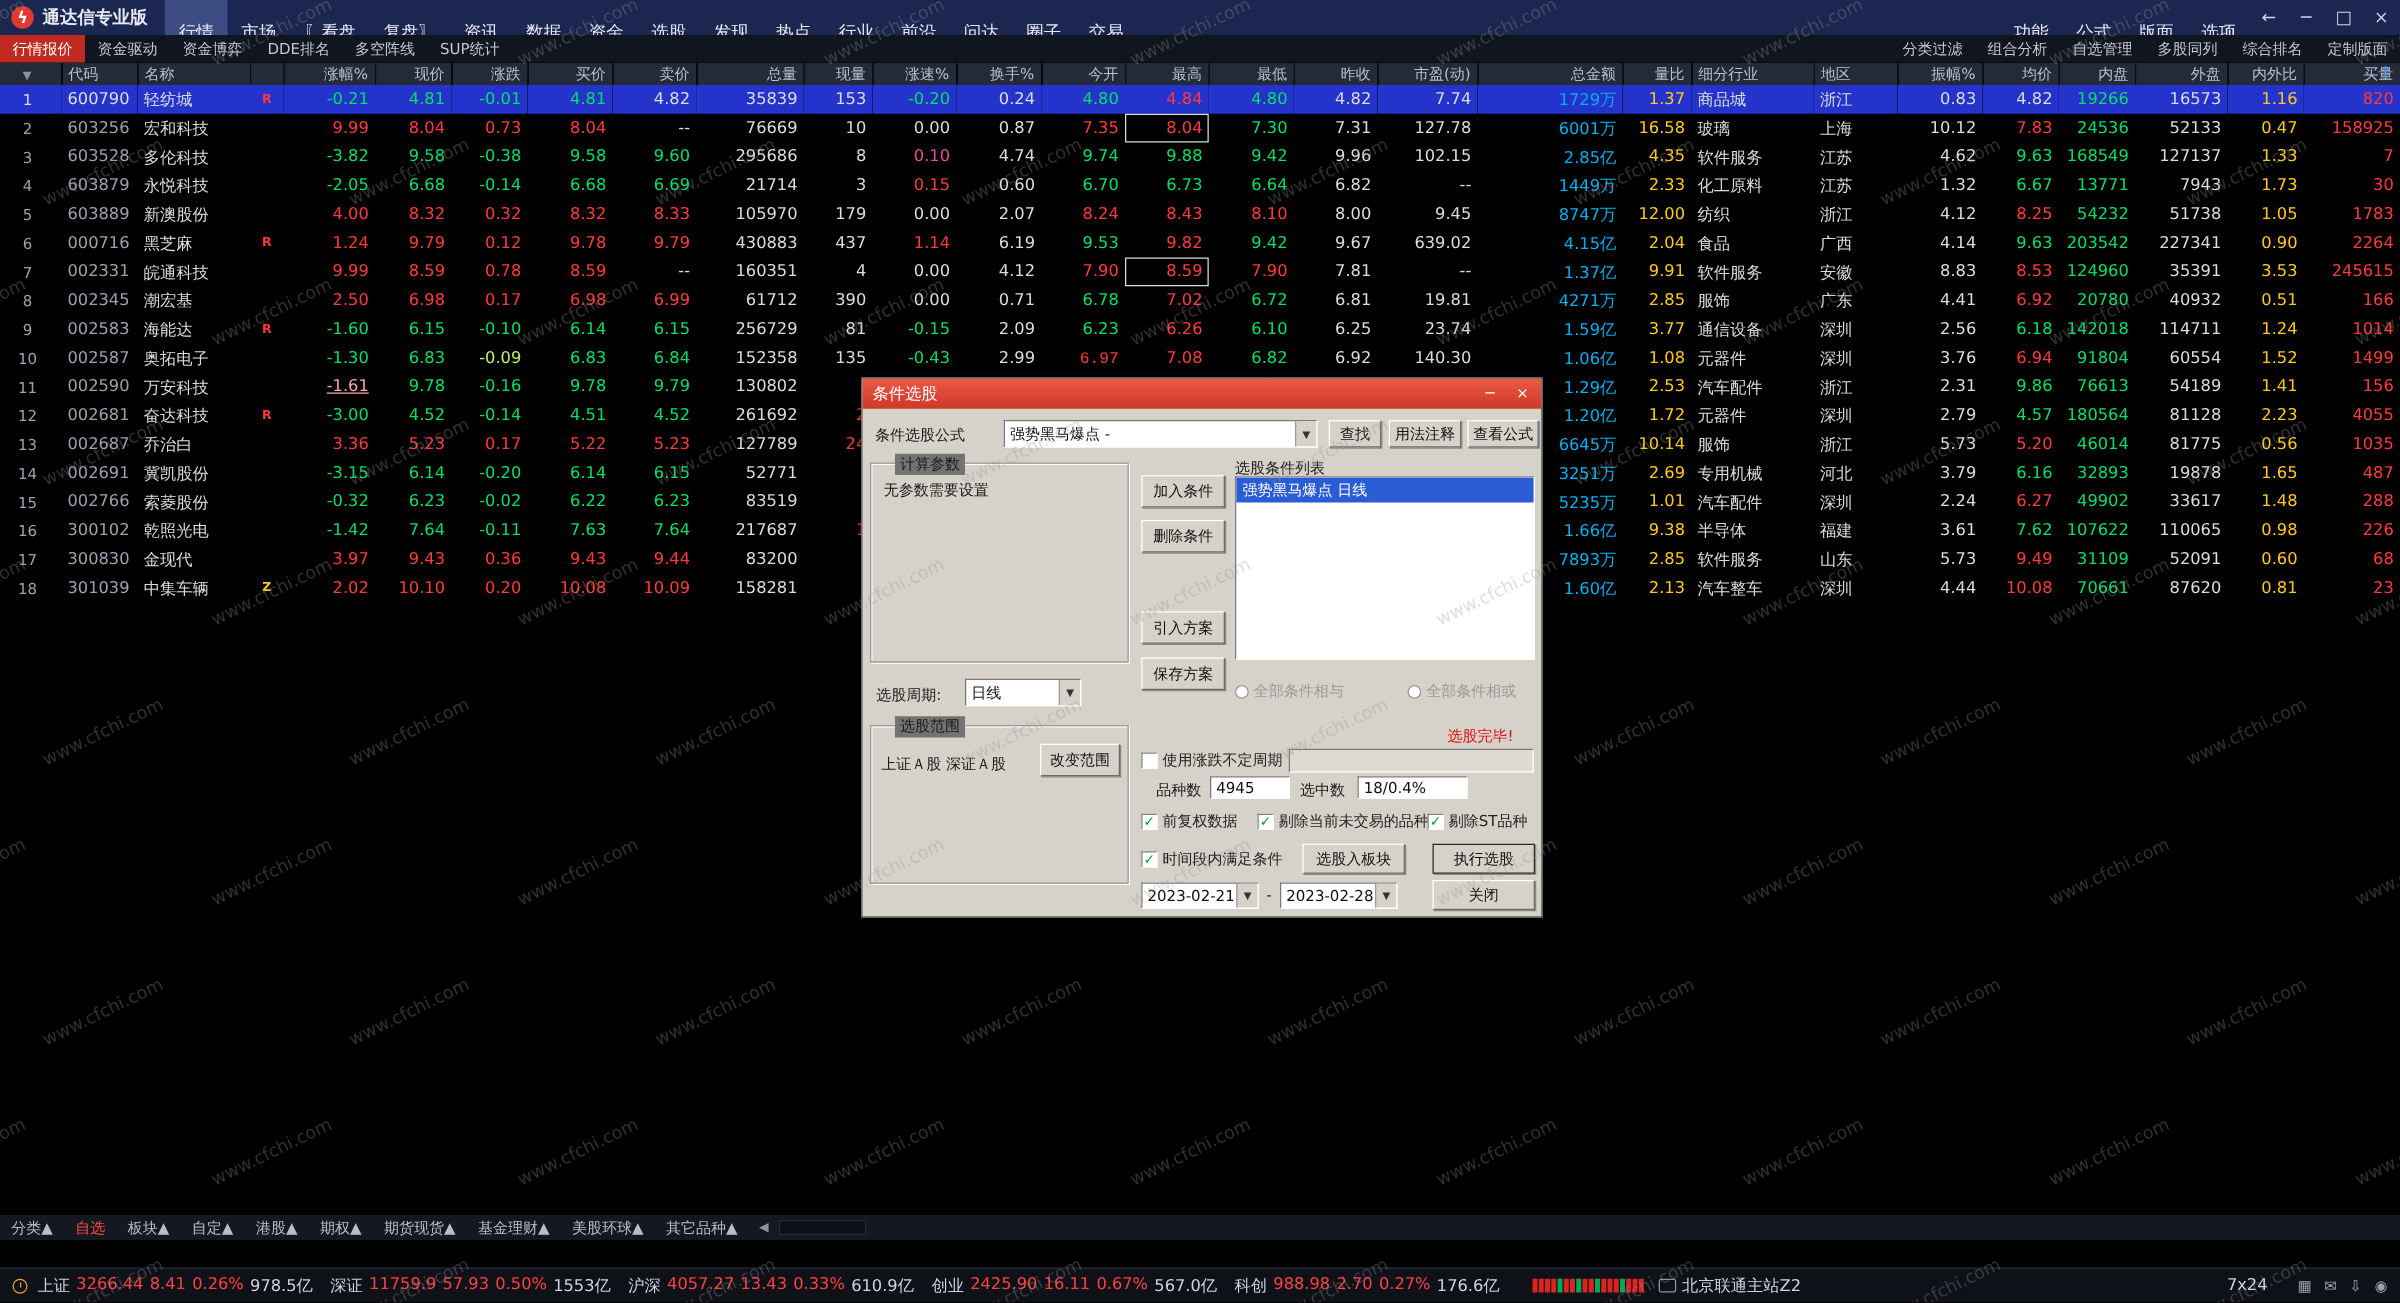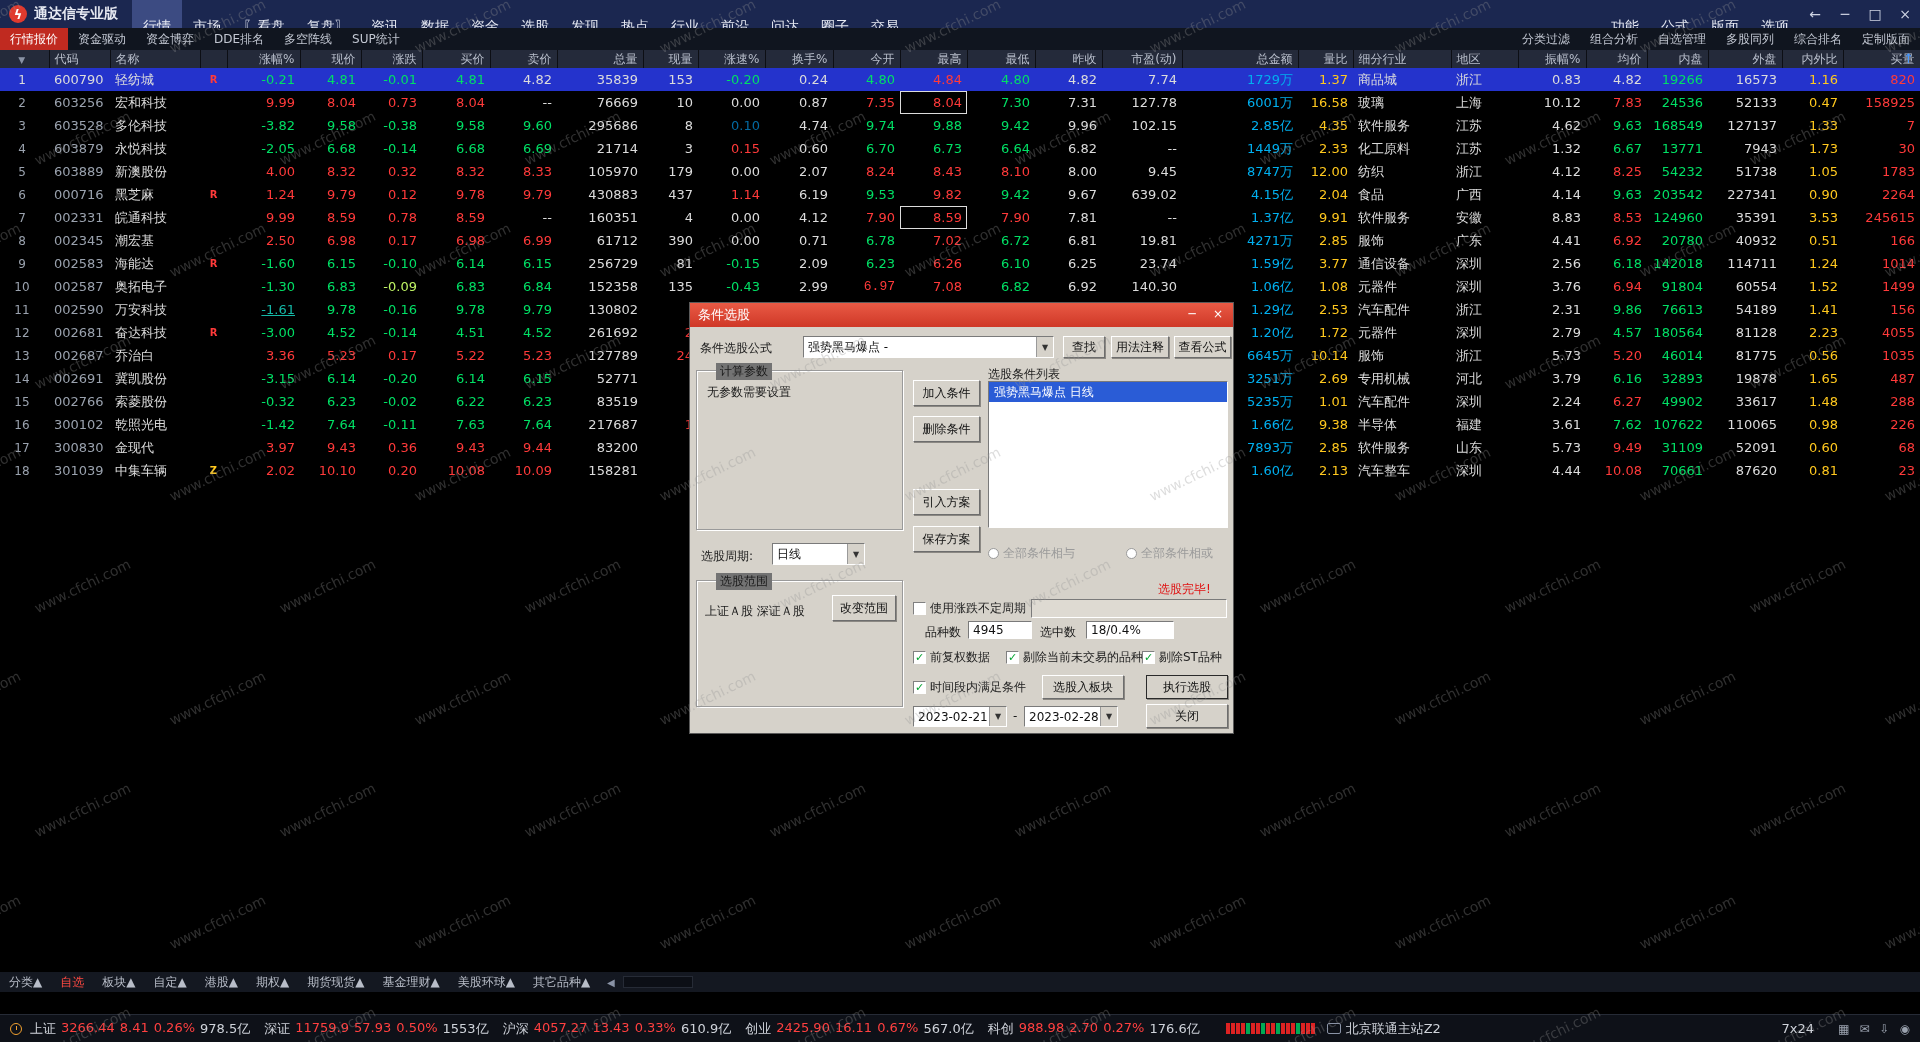--- a/index.html
+++ b/index.html
@@ -298,21 +298,21 @@
             <td class="al c1" style="color: rgb(154, 162, 174);">603528</td>
             <td class="al c2" style="color: rgb(220, 220, 220);">多伦科技</td>
             <td class="ac c3" style="color: rgb(220, 220, 220);"></td>
             <td class="ar c4" style="color: rgb(0, 224, 101);">-3.82</td>
             <td class="ar c5" style="color: rgb(0, 224, 101);">9.58</td>
             <td class="ar c6" style="color: rgb(0, 224, 101);">-0.38</td>
             <td class="ar c7" style="color: rgb(0, 224, 101);">9.58</td>
             <td class="ar c8" style="color: rgb(0, 224, 101);">9.60</td>
             <td class="ar c9" style="color: rgb(220, 220, 220);">295686</td>
             <td class="ar c10" style="color: rgb(220, 220, 220);">8</td>
-            <td class="ar c11" style="color: #0369a1;">0.10</td>
+            <td class="ar c11" style="color: #ec4899;">0.10</td>
             <td class="ar c12" style="color: rgb(220, 220, 220);">4.74</td>
             <td class="ar c13" style="color: rgb(0, 224, 101);">9.74</td>
             <td class="ar c14" style="color: rgb(0, 224, 101);">9.88</td>
             <td class="ar c15" style="color: rgb(0, 224, 101);">9.42</td>
             <td class="ar c16" style="color: rgb(220, 220, 220);">9.96</td>
             <td class="ar c17" style="color: rgb(220, 220, 220);">102.15</td>
             <td class="ar c18" style="color: rgb(0, 176, 240);">2.85亿</td>
             <td class="ar c19" style="color: rgb(255, 200, 30);">4.35</td>
             <td class="al c20" style="color: rgb(220, 220, 220);">软件服务</td>
             <td class="al c21" style="color: rgb(220, 220, 220);">江苏</td>
@@ -531,21 +531,21 @@
             <td class="ar c24" style="color: rgb(0, 224, 101);">91804</td>
             <td class="ar c25" style="color: rgb(220, 220, 220);">60554</td>
             <td class="ar c26" style="color: rgb(255, 200, 30);">1.52</td>
             <td class="ar c27" style="color: rgb(255, 58, 58);">1499</td>
           </tr>
           <tr>
             <td class="ac c0" style="color: rgb(154, 162, 174);">11</td>
             <td class="al c1" style="color: rgb(154, 162, 174);">002590</td>
             <td class="al c2" style="color: rgb(220, 220, 220);">万安科技</td>
             <td class="ac c3" style="color: rgb(220, 220, 220);"></td>
-            <td class="ar c4" style="color: #14b8a6; text-decoration: underline;">-1.61</td>
+            <td class="ar c4" style="color: #fca5a5; text-decoration: underline;">-1.61</td>
             <td class="ar c5" style="color: rgb(0, 224, 101);">9.78</td>
             <td class="ar c6" style="color: rgb(0, 224, 101);">-0.16</td>
             <td class="ar c7" style="color: rgb(0, 224, 101);">9.78</td>
             <td class="ar c8" style="color: rgb(0, 224, 101);">9.79</td>
             <td class="ar c9" style="color: rgb(220, 220, 220);">130802</td>
             <td class="ar c10" style="color: rgb(220, 220, 220);"></td>
             <td class="ar c11" style="color: rgb(220, 220, 220);"></td>
             <td class="ar c12" style="color: rgb(220, 220, 220);"></td>
             <td class="ar c13" style="color: rgb(220, 220, 220);"></td>
             <td class="ar c14" style="color: rgb(220, 220, 220);"></td>

